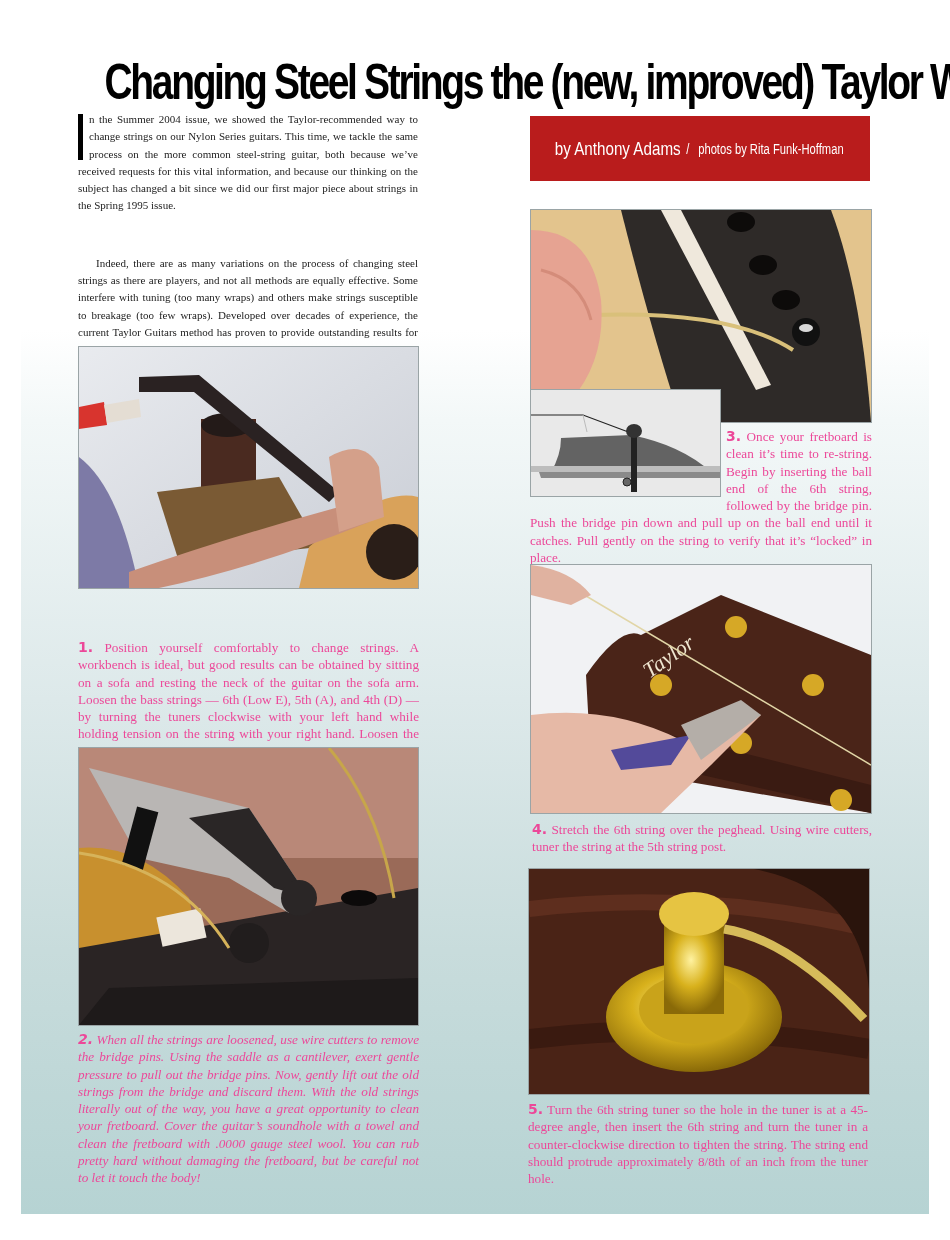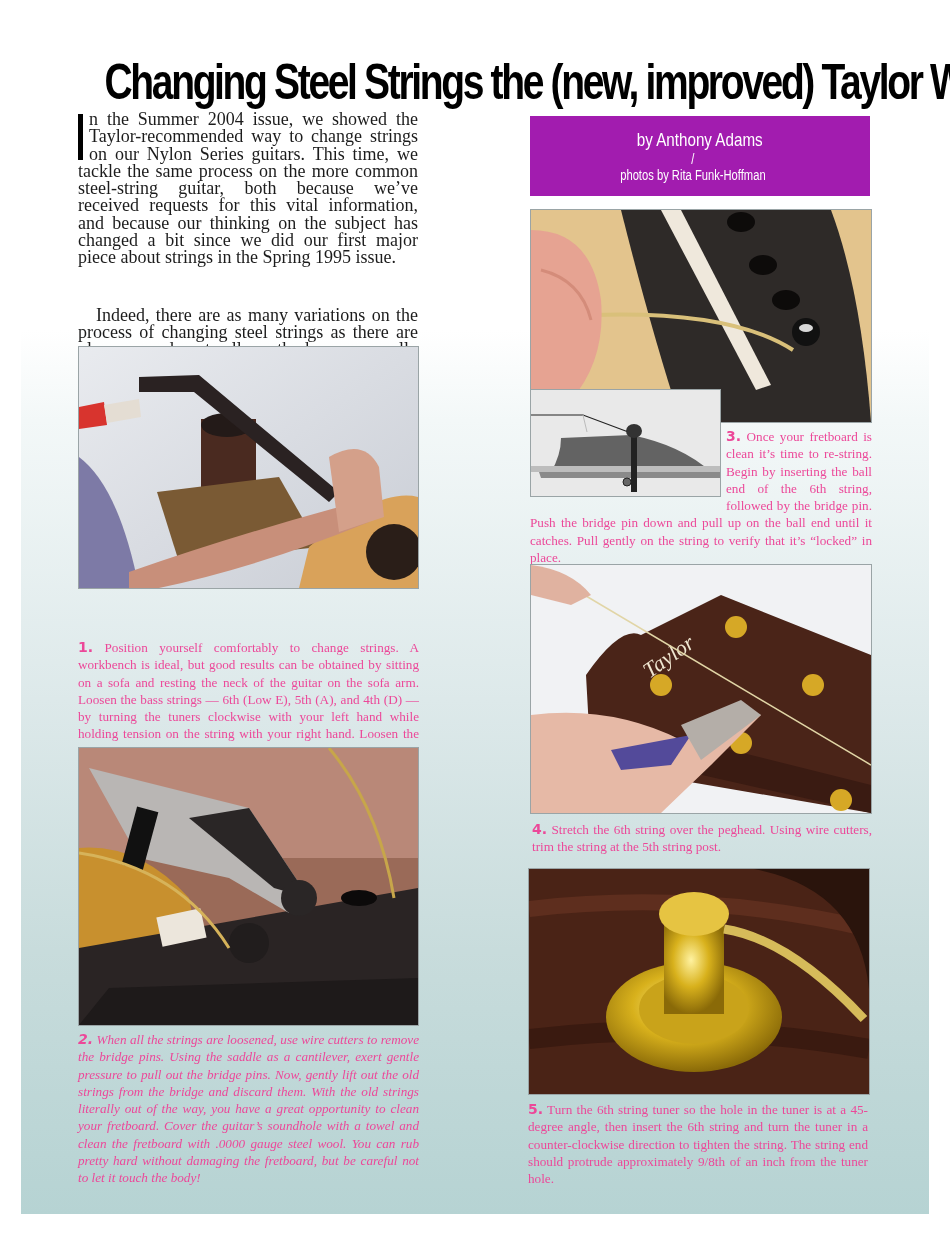--- a/index.html
+++ b/index.html
@@ -15,36 +15,35 @@
   }
   .title {
     position: absolute; left: 0; top: 18px; width: 950px; text-align: center;
     font-family: "Liberation Sans", sans-serif; font-weight: bold;
     font-size: 50px; letter-spacing: -3px; line-height: 60px;
     transform: scaleX(0.78); transform-origin: center;
     color: #000;
     white-space: nowrap;
   }
   .col-text {
-    position: absolute; font-size: 18px; line-height: 17.3px; text-align: justify;
+    position: absolute; font-size: 11px; line-height: 17.3px; text-align: justify;
     color: #1c1c1c;
   }
   .intro { left: 78px; top: 111px; width: 340px; }
   .intro p { margin: 0; }
   .intro p.indent { text-indent: 18px; margin-top: 40px; }
   .dropcap-bar {
     display: inline-block; width: 5px; height: 46px; background: #000;
     float: left; margin: 3px 6px 0 0;
   }
   .byline {
-    position: absolute; left: 530px; top: 116px; width: 340px; height: 80px;
-    background: #a21caf; color: #fff;
+    position: absolute; left: 530px; top: 116px; width: 340px; height: 65px;
+    background: #b91c1c; color: #fff;
     display: flex; align-items: center; justify-content: center;
     font-family: "Liberation Sans", sans-serif;
-    flex-direction: column;
   }
   .byline .by-main { font-size: 19px; transform: scaleX(0.8); display:inline-block; }
   .byline .by-sub { font-size: 14px; transform: scaleX(0.8); display:inline-block; margin-left:-14px; }
   .photo {
     position: absolute; border: 1px solid #9aa4a6; overflow: hidden;
   }
   .cap { position: absolute; font-size: 13.2px; line-height: 17.3px; text-align: justify; color:#ec4899; }
   .cap .num { font-family: "DejaVu Sans", sans-serif; font-weight: bold; font-size: 14px; }
   svg { display: block; }
 </style>
@@ -166,21 +165,21 @@
     <text x="108" y="100" font-family="Liberation Serif, serif" font-style="italic" font-size="22" fill="#efe6d0" transform="rotate(-35 135 90)">Taylor</text>
     <path d="M45 25 L340 200" stroke="#e1d5a6" stroke-width="1.5"></path>
     <path d="M0 0 Q40 5 60 30 L40 40 L0 30 Z" fill="#e0b2a0"></path>
     <path d="M0 150 Q80 140 150 175 L200 140 L230 150 L180 200 L130 248 L0 248 Z" fill="#e6b9a6"></path>
     <path d="M80 185 L160 170 L140 200 L90 205 Z" fill="#534a9a"></path>
     <path d="M150 160 L210 135 L230 150 L170 195 Z" fill="#b4aea8"></path>
   </svg>
 </div>
 <div class="cap" style="left:532px; top:821px; width:340px;">
   <span class="num">4.</span>
-  <span>Stretch the 6th string over the peghead. Using wire cutters, trim the string at the 5th string post.</span>
+  <span>Stretch the 6th string over the peghead. Using wire cutters, tuner the string at the 5th string post.</span>
 </div>
 
 <div class="photo" style="left:528px; top:868px; width:340px; height:225px;">
   <svg width="340" height="225" viewBox="0 0 340 225">
     <defs>
       <radialGradient id="gold" cx="0.45" cy="0.4" r="0.6">
           <stop offset="0" stop-color="#fff2a0"></stop>
           <stop offset="0.5" stop-color="#d8b11c"></stop>
           <stop offset="1" stop-color="#8a6a08"></stop>
         </radialGradient>
@@ -191,14 +190,14 @@
     <path d="M225 0 Q330 20 340 120 L340 0 Z" fill="#2a140c"></path>
     <ellipse cx="165" cy="148" rx="88" ry="55" fill="url(#gold)"></ellipse>
     <ellipse cx="165" cy="140" rx="55" ry="35" fill="#c9a31a"></ellipse>
     <rect x="135" y="55" width="60" height="90" fill="url(#gold)"></rect>
     <ellipse cx="165" cy="45" rx="35" ry="22" fill="#e6c442"></ellipse>
     <path d="M195 60 Q260 70 335 150" stroke="#d6bb5a" stroke-width="9" fill="none"></path>
   </svg>
 </div>
 <div class="cap" style="left:528px; top:1101px; width:340px;">
   <span class="num">5.</span>
-  <span>Turn the 6th string tuner so the hole in the tuner is at a 45-degree angle, then insert the 6th string and turn the tuner in a counter-clockwise direction to tighten the string. The string end should protrude approximately 9/8th of an inch from the tuner hole.</span>
+  <span>Turn the 6th string tuner so the hole in the tuner is at a 45-degree angle, then insert the 6th string and turn the tuner in a counter-clockwise direction to tighten the string. The string end should protrude approximately 8/8th of an inch from the tuner hole.</span>
 </div>
 
 </body></html>

